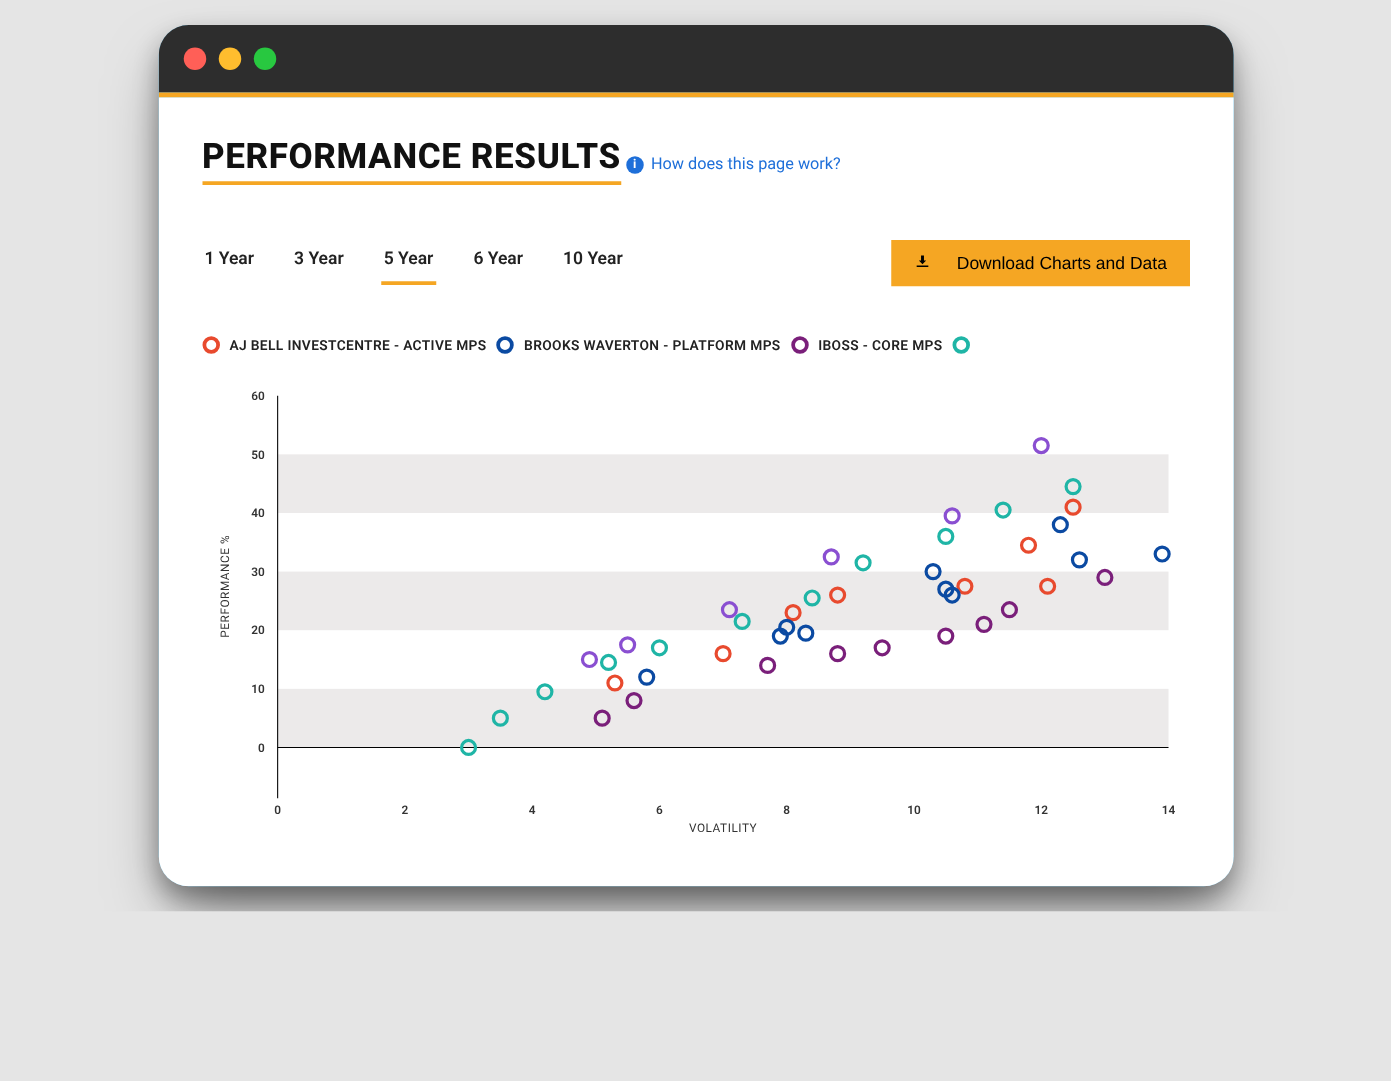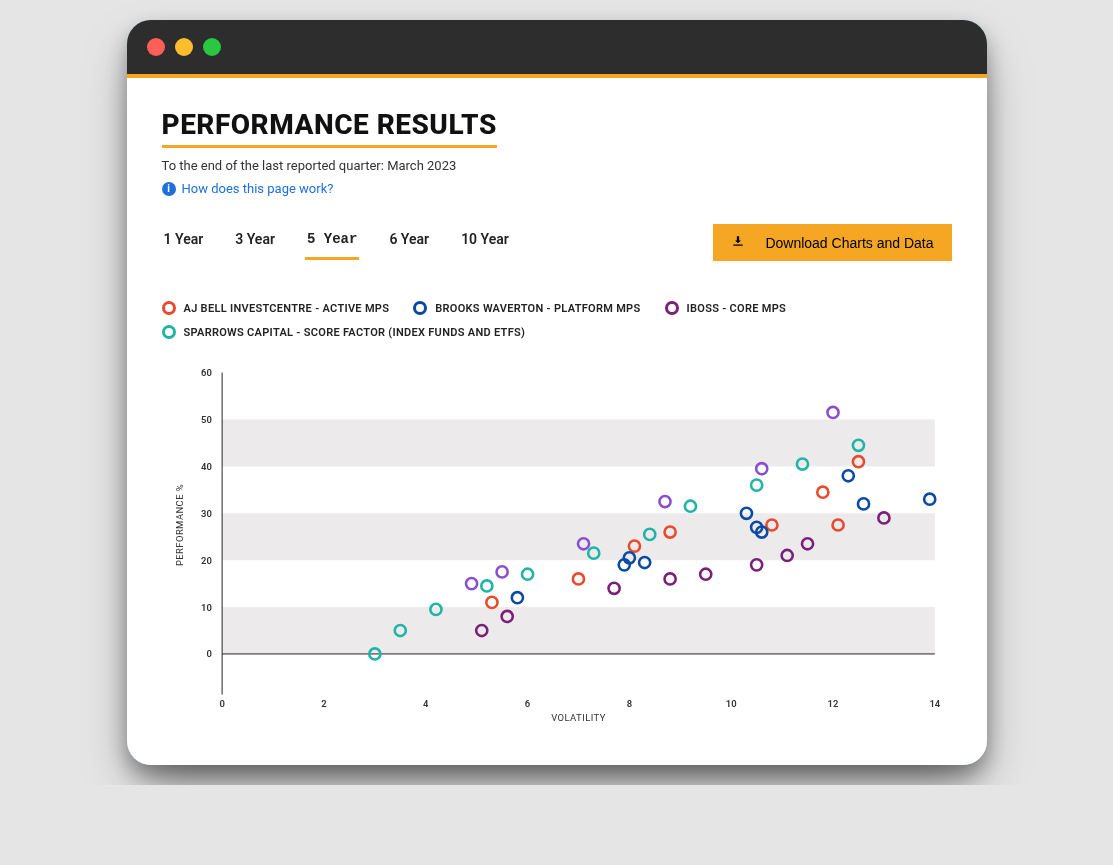--- a/index.html
+++ b/index.html
@@ -45,38 +45,37 @@
     color: #1e6fd9; font-size: 13px; margin-top: 8px; cursor: pointer;
   }
   .info-icon {
     width: 14px; height: 14px; border-radius: 50%;
     background: #1e6fd9; color: #fff; font-size: 10px;
     display: inline-flex; align-items: center; justify-content: center;
     font-weight: bold;
   }
   .controls-row {
     display: flex; justify-content: space-between; align-items: center;
-    margin-top: 28px;
+    margin-top: 44px;
   }
   .tabs { display: flex; gap: 28px; }
   .tab {
     font-size: 14px; font-weight: 600; color: #222;
     padding: 6px 2px 10px; cursor: pointer;
     border-bottom: 3px solid transparent;
   }
-  .tab.active { border-bottom-color: #f5a623; font-family: Liberation Mono, monospace; }
+  .tab.active { border-bottom-color: #f5a623; }
   .download-btn {
     background: #f5a623; color: #000;
     padding: 10px 18px; font-size: 14px; font-weight: 500;
     border: none; cursor: pointer; display: inline-flex; gap: 20px;
-    align-items: center;
   }
   .dl-icon svg { width: 14px; height: 14px; }
   .legend {
-    display: flex; flex-wrap: wrap; gap: 24px; row-gap: 10px;
+    display: flex; flex-wrap: wrap; gap: 8px; row-gap: 10px;
     margin-top: 40px; font-size: 11px; font-weight: 600;
     letter-spacing: .3px; color: #222;
   }
   .legend-item { display: inline-flex; align-items: center; gap: 8px; cursor: pointer; }
   .legend-ring {
     width: 14px; height: 14px; border-radius: 50%;
     border: 3px solid; background: transparent;
   }
   .chart-wrap { margin-top: 25px; }
   .chart-svg { width: 100%; height: auto; display: block; }
@@ -89,21 +88,20 @@
 <div class="window-frame">
   <div class="title-bar">
     <span class="dot dot-red"></span>
     <span class="dot dot-yellow"></span>
     <span class="dot dot-green"></span>
   </div>
   <div class="accent-bar"></div>
   <div class="content">
 
     <h1 class="page-title">PERFORMANCE RESULTS</h1>
-    <p class="subtitle">To the end of the last reported quarter: March 2023</p>
     <a class="help-link">
       <span class="info-icon">i</span>
       <span>How does this page work?</span>
     </a>
 
     <div class="controls-row">
       <div class="tabs" id="tabs">
           <div class="tab">1 Year</div>
           <div class="tab">3 Year</div>
           <div class="tab active">5 Year</div>
@@ -128,21 +126,20 @@
         <div class="legend-item">
           <span class="legend-ring" style="border-color: rgb(11, 74, 162);"></span>
           <span>BROOKS WAVERTON - PLATFORM MPS</span>
         </div>
         <div class="legend-item">
           <span class="legend-ring" style="border-color: rgb(122, 31, 122);"></span>
           <span>IBOSS - CORE MPS</span>
         </div>
         <div class="legend-item">
           <span class="legend-ring" style="border-color: rgb(31, 181, 166);"></span>
-          <span>SPARROWS CAPITAL - SCORE FACTOR (INDEX FUNDS AND ETFS)</span>
         </div>
       </div>
 
     <div class="chart-wrap">
       <svg id="chart" class="chart-svg" viewBox="0 0 920 420">
           <rect x="70" y="283.0769230769231" width="830" height="54.615384615384585" fill="#eceaea"></rect>
           <rect x="70" y="173.84615384615387" width="830" height="54.615384615384585" fill="#eceaea"></rect>
           <rect x="70" y="64.61538461538464" width="830" height="54.615384615384585" fill="#eceaea"></rect>
           <line x1="70" y1="10" x2="70" y2="385" stroke="#000" stroke-width="1"></line>
           <line x1="70" y1="337.6923076923077" x2="900" y2="337.6923076923077" stroke="#000" stroke-width="1"></line>

